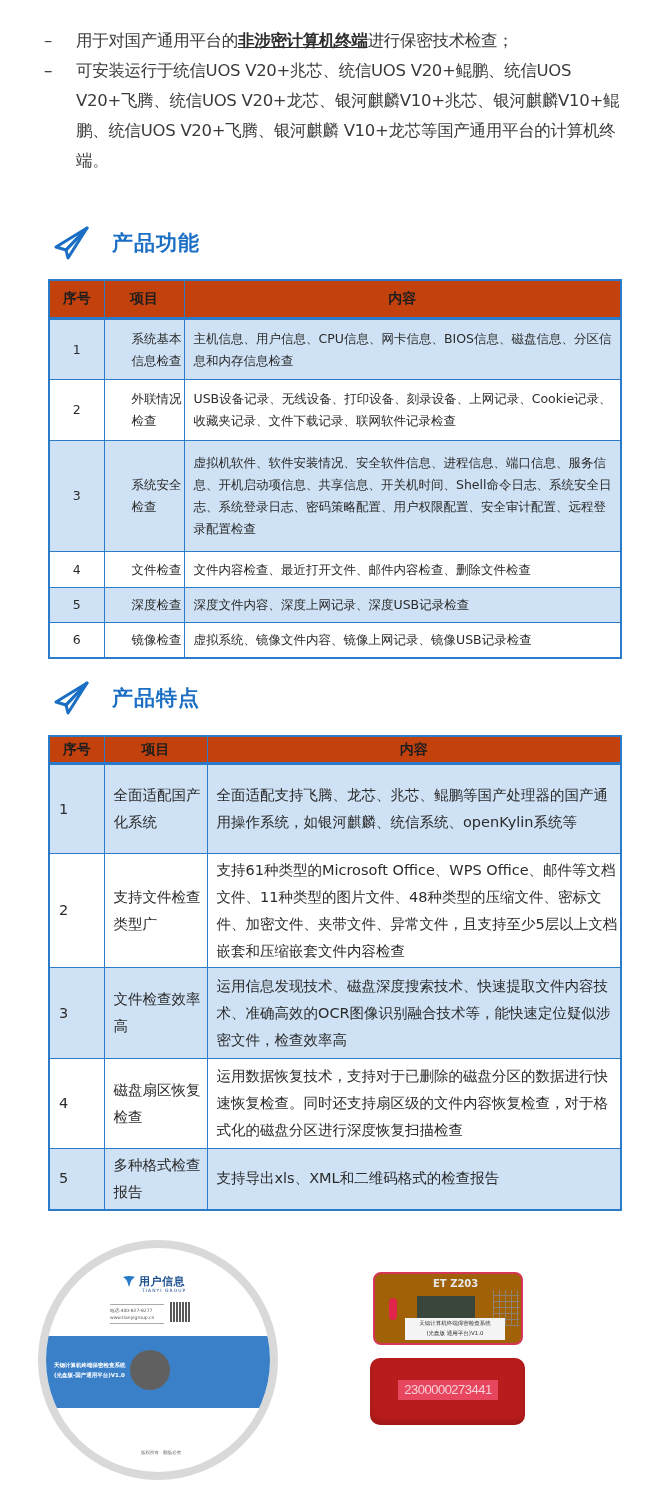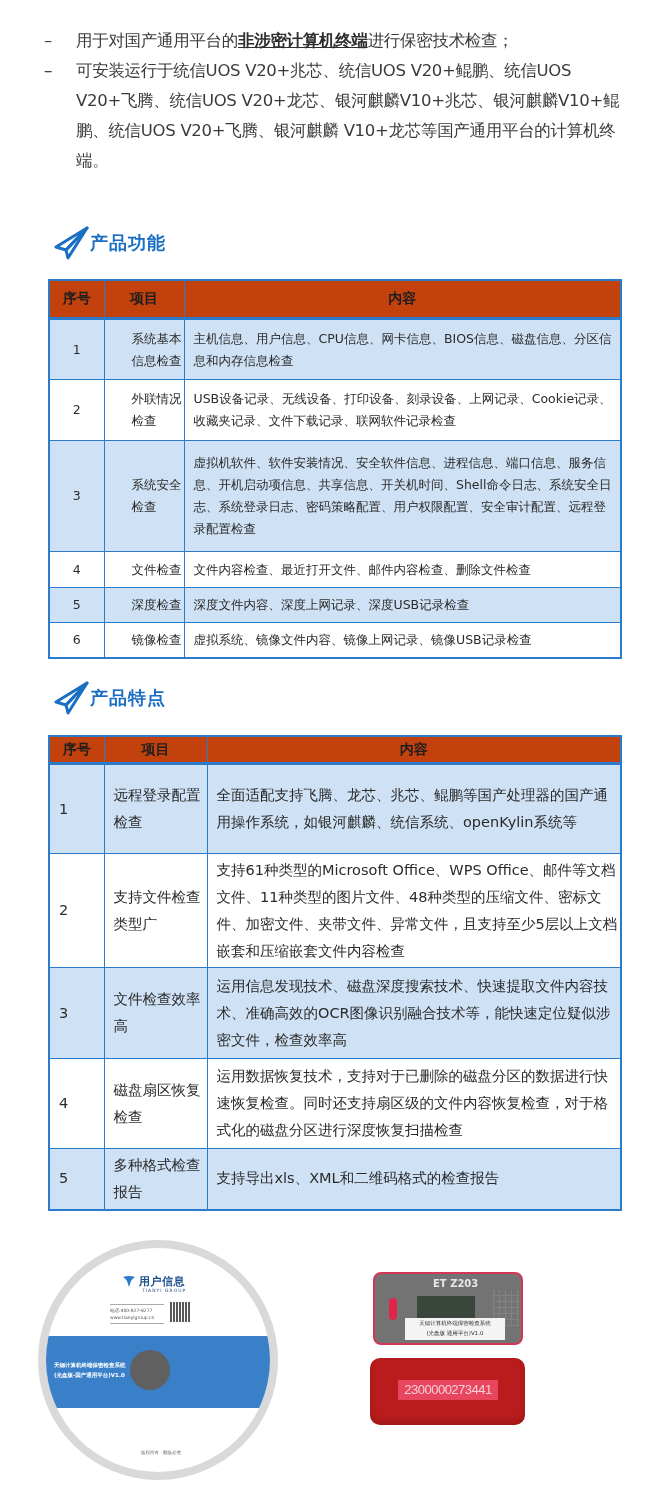--- a/index.html
+++ b/index.html
@@ -5,21 +5,21 @@
   html, body { margin:0; padding:0; background:#ffffff; }
   body { width:660px; height:1489px; position:relative; overflow:hidden;
          font-family:"DejaVu Sans", "Liberation Sans", sans-serif; color:#333; }
   .bullets { position:absolute; left:44px; top:26px; width:580px; margin:0; padding:0; list-style:none; }
   .bullets li { position:relative; padding-left:32px; font-size:16.5px; line-height:30px; color:#3a3a3a; letter-spacing:-0.3px; }
   .bullets li .dash { position:absolute; left:0; top:0; color:#444; }
   .bullets li b { font-weight:bold; text-decoration:underline; color:#2d2d2d; }
 
   .section-head { position:absolute; left:54px; display:flex; align-items:center; }
   .section-head svg { width:36px; height:34px; }
-  .section-head .title { font-size:18px; font-weight:bold; color:#1a6fc4; letter-spacing:1px; }
+  .section-head .title { margin-left:22px; font-size:21px; font-weight:bold; color:#1a6fc4; letter-spacing:1px; }
 
   table.spec { position:absolute; left:48px; width:574px; border-collapse:collapse;
                border:2px solid #2a7bc9; table-layout:fixed; }
   table.spec th, table.spec td { border:1.5px solid #2a7bc9; padding:0; vertical-align:middle; }
   table.spec th { background:#c2410c; font-weight:bold; color:#1e1e1e; text-align:center; }
   table.spec thead tr { border-bottom:3px solid #2a7bc9; }
   table.spec tr.alt td { background:#cfe2f5; }
   table.spec tr.plain td { background:#ffffff; }
 
   #t1 { top:279px; font-size:12.5px; }
@@ -47,21 +47,21 @@
   .disc-logo .cn { font-size:11px; font-weight:bold; color:#1d4f8f; margin-left:3px; letter-spacing:0.5px; }
   .disc-logo-en { position:absolute; left:96px; top:40px; font-size:4.5px; color:#1d4f8f; letter-spacing:1px; }
   .disc-contact { position:absolute; left:64px; top:56px; font-size:4.5px; color:#555; line-height:7px;
                   border-top:0.5px solid #aaa; border-bottom:0.5px solid #aaa; padding:2px 0; width:54px; }
   .disc-qr { position:absolute; left:124px; top:54px; width:20px; height:20px;
              background:repeating-linear-gradient(90deg,#222 0 2px,#fff 2px 3px),#222; opacity:0.75; }
   .disc-title { position:absolute; left:8px; top:112px; font-size:5.5px; color:#ffffff; font-weight:bold; line-height:10px; }
   .disc-footer { position:absolute; left:95px; top:202px; font-size:4.5px; color:#666; }
 
   .token-top { position:absolute; left:373px; top:1272px; width:150px; height:73px; border-radius:8px;
-               background:#737373; border:2px solid #d63555; box-sizing:border-box; }
+               background:#a16207; border:2px solid #d63555; box-sizing:border-box; }
   .token-brand { position:absolute; left:58px; top:4px; font-size:10px; font-weight:bold; color:#e8e8e8; }
   .token-led { position:absolute; left:14px; top:24px; width:8px; height:22px; border-radius:4px; background:#e0244a; }
   .token-lcd { position:absolute; left:42px; top:22px; width:58px; height:22px; background:#3a463c; }
   .token-pattern { position:absolute; left:118px; top:16px; width:26px; height:36px;
                    background:repeating-linear-gradient(0deg,#888 0 1px,transparent 1px 6px),
                               repeating-linear-gradient(90deg,#888 0 1px,transparent 1px 6px); opacity:0.8; }
   .token-label { position:absolute; left:30px; top:44px; width:100px; height:22px; background:#f4f4f4;
                  font-size:5.5px; color:#333; text-align:center; line-height:10px; }
   .token-bottom { position:absolute; left:370px; top:1358px; width:155px; height:67px; border-radius:10px;
                   background:#b91c1c; box-shadow:inset 0 -4px 6px rgba(0,0,0,0.15); }
@@ -158,21 +158,21 @@
   <thead>
     <tr>
       <th>序号</th>
       <th>项目</th>
       <th>内容</th>
     </tr>
   </thead>
   <tbody>
     <tr class="alt" style="height:90px">
       <td class="num">1</td>
-      <td class="item">远程登录配置检查</td>
+      <td class="item">全面适配国产化系统</td>
       <td class="content">全面适配支持飞腾、龙芯、兆芯、鲲鹏等国产处理器的国产通用操作系统，如银河麒麟、统信系统、openKylin系统等</td>
     </tr>
     <tr class="plain" style="height:114px">
       <td class="num">2</td>
       <td class="item">支持文件检查类型广</td>
       <td class="content">支持61种类型的Microsoft Office、WPS Office、邮件等文档文件、11种类型的图片文件、48种类型的压缩文件、密标文件、加密文件、夹带文件、异常文件，且支持至少5层以上文档嵌套和压缩嵌套文件内容检查</td>
     </tr>
     <tr class="alt" style="height:91px">
       <td class="num">3</td>
       <td class="item">文件检查效率高</td>

